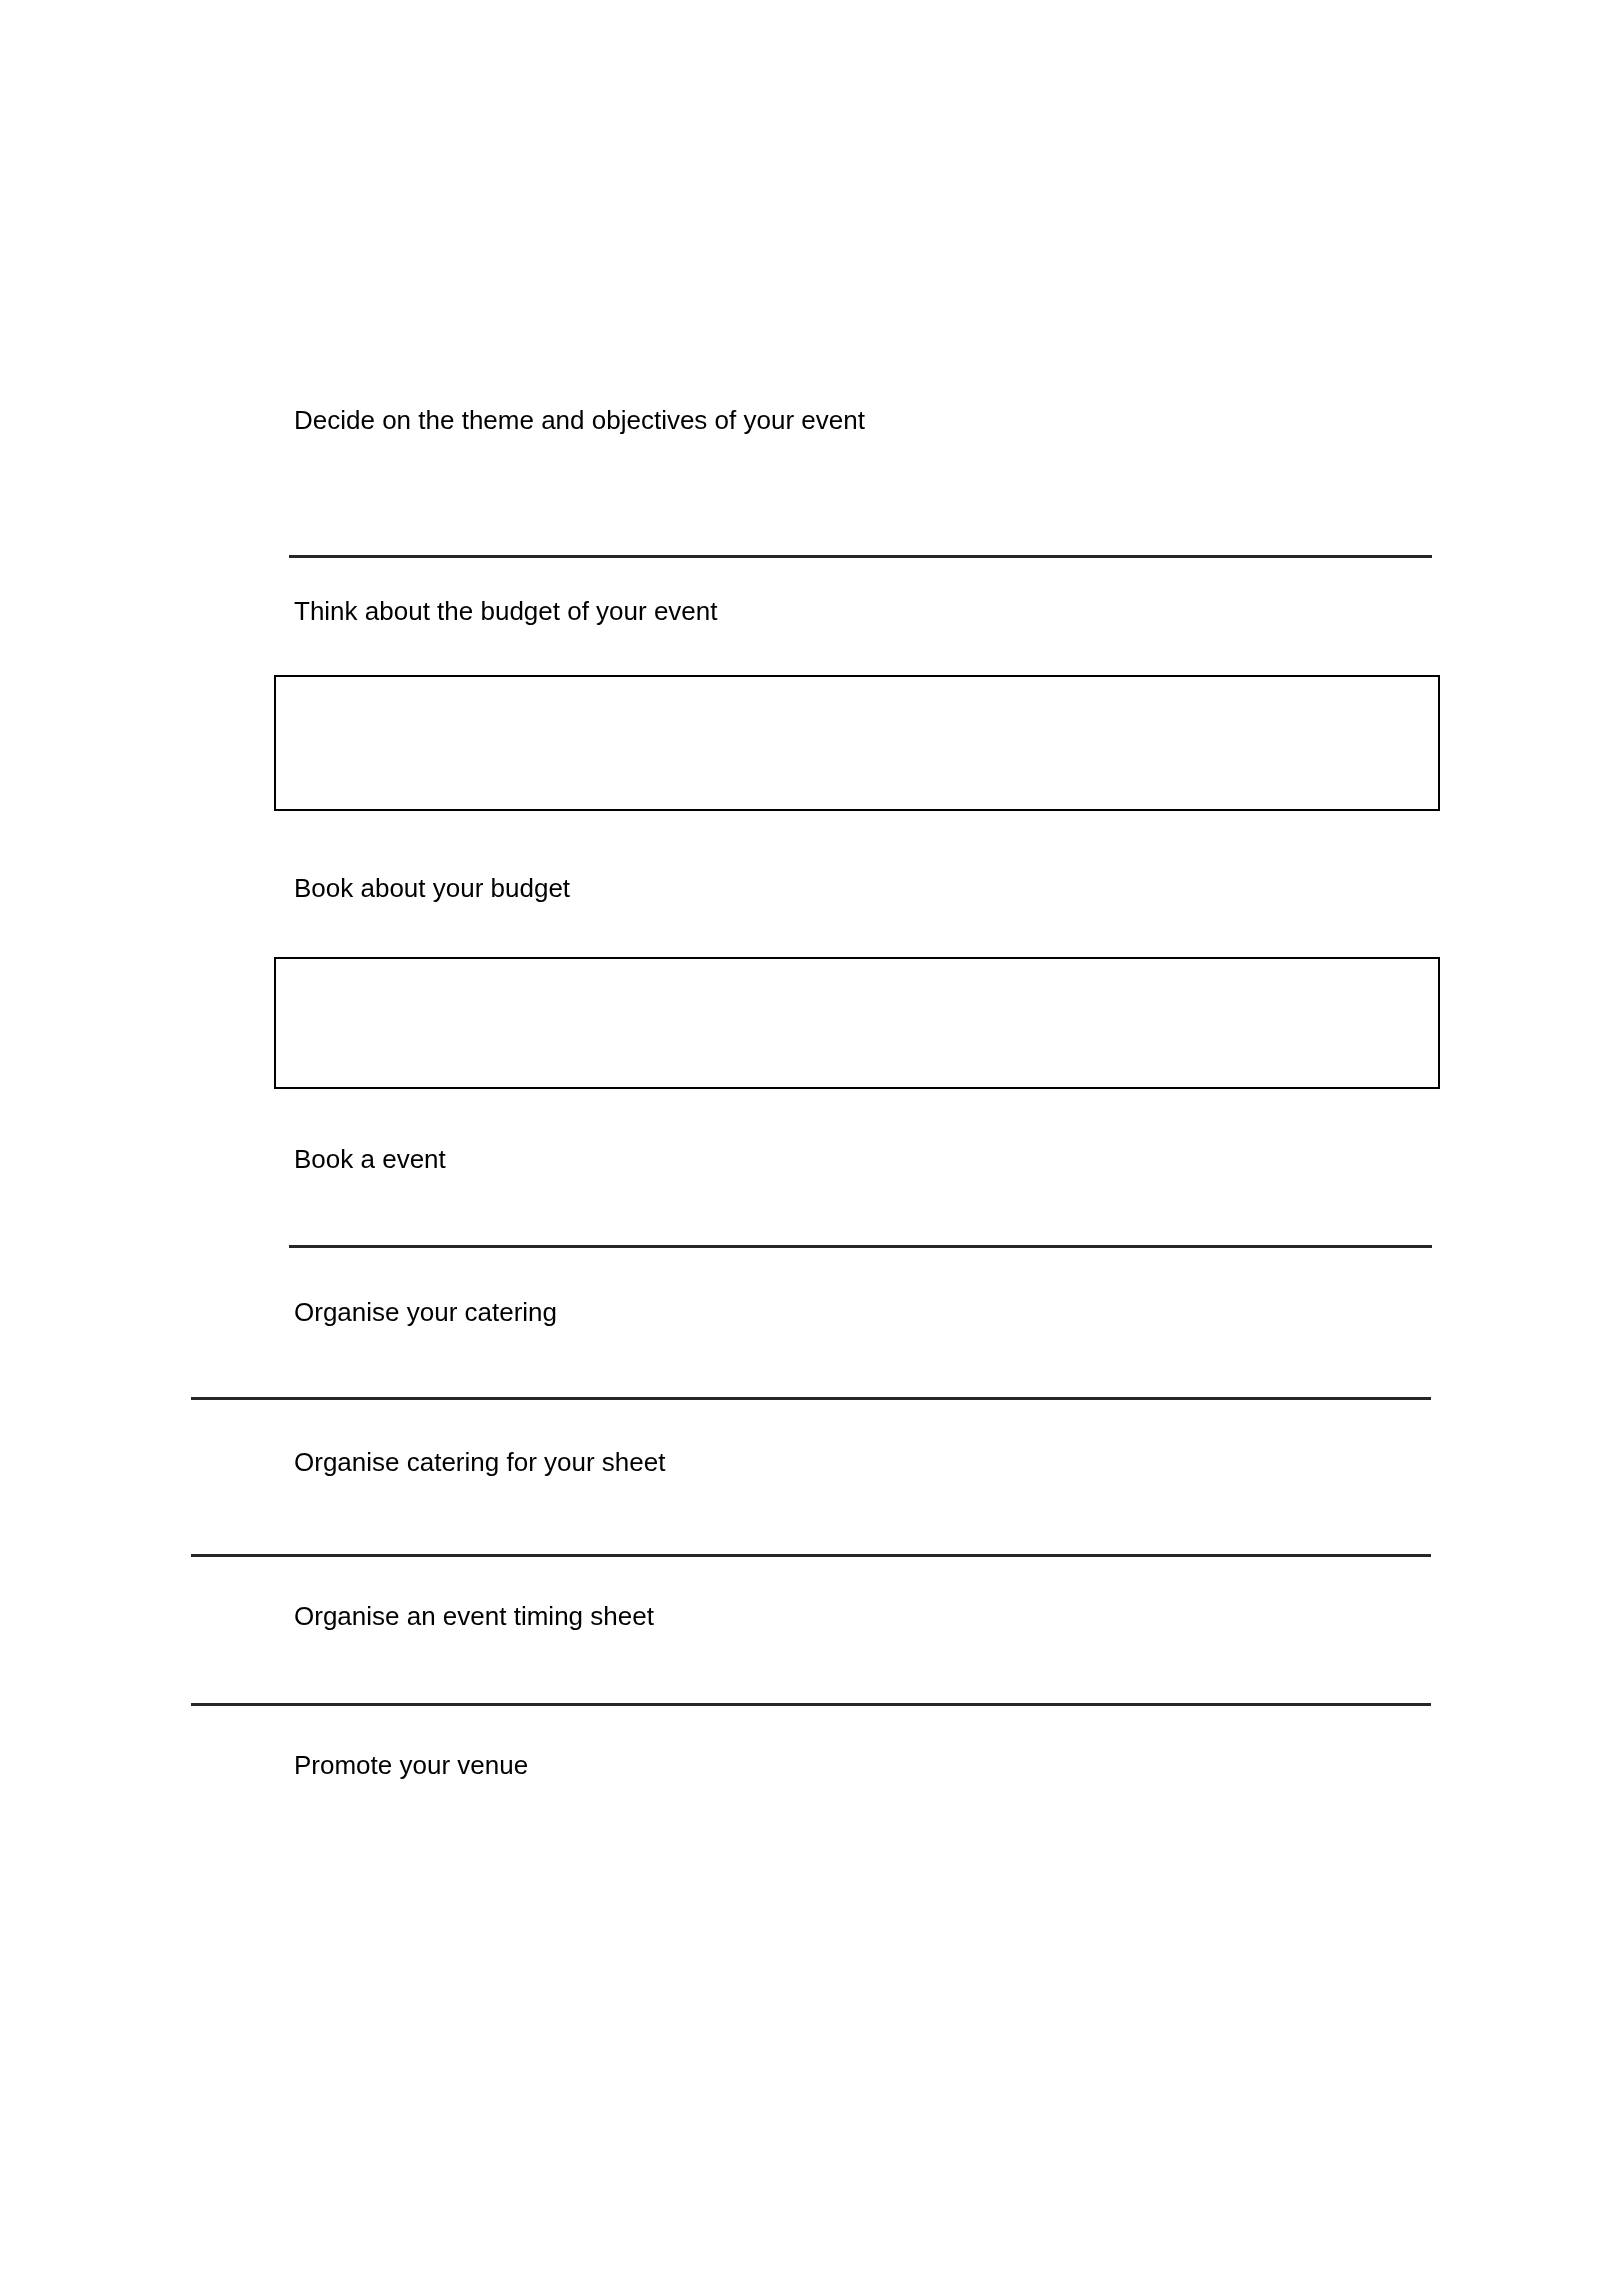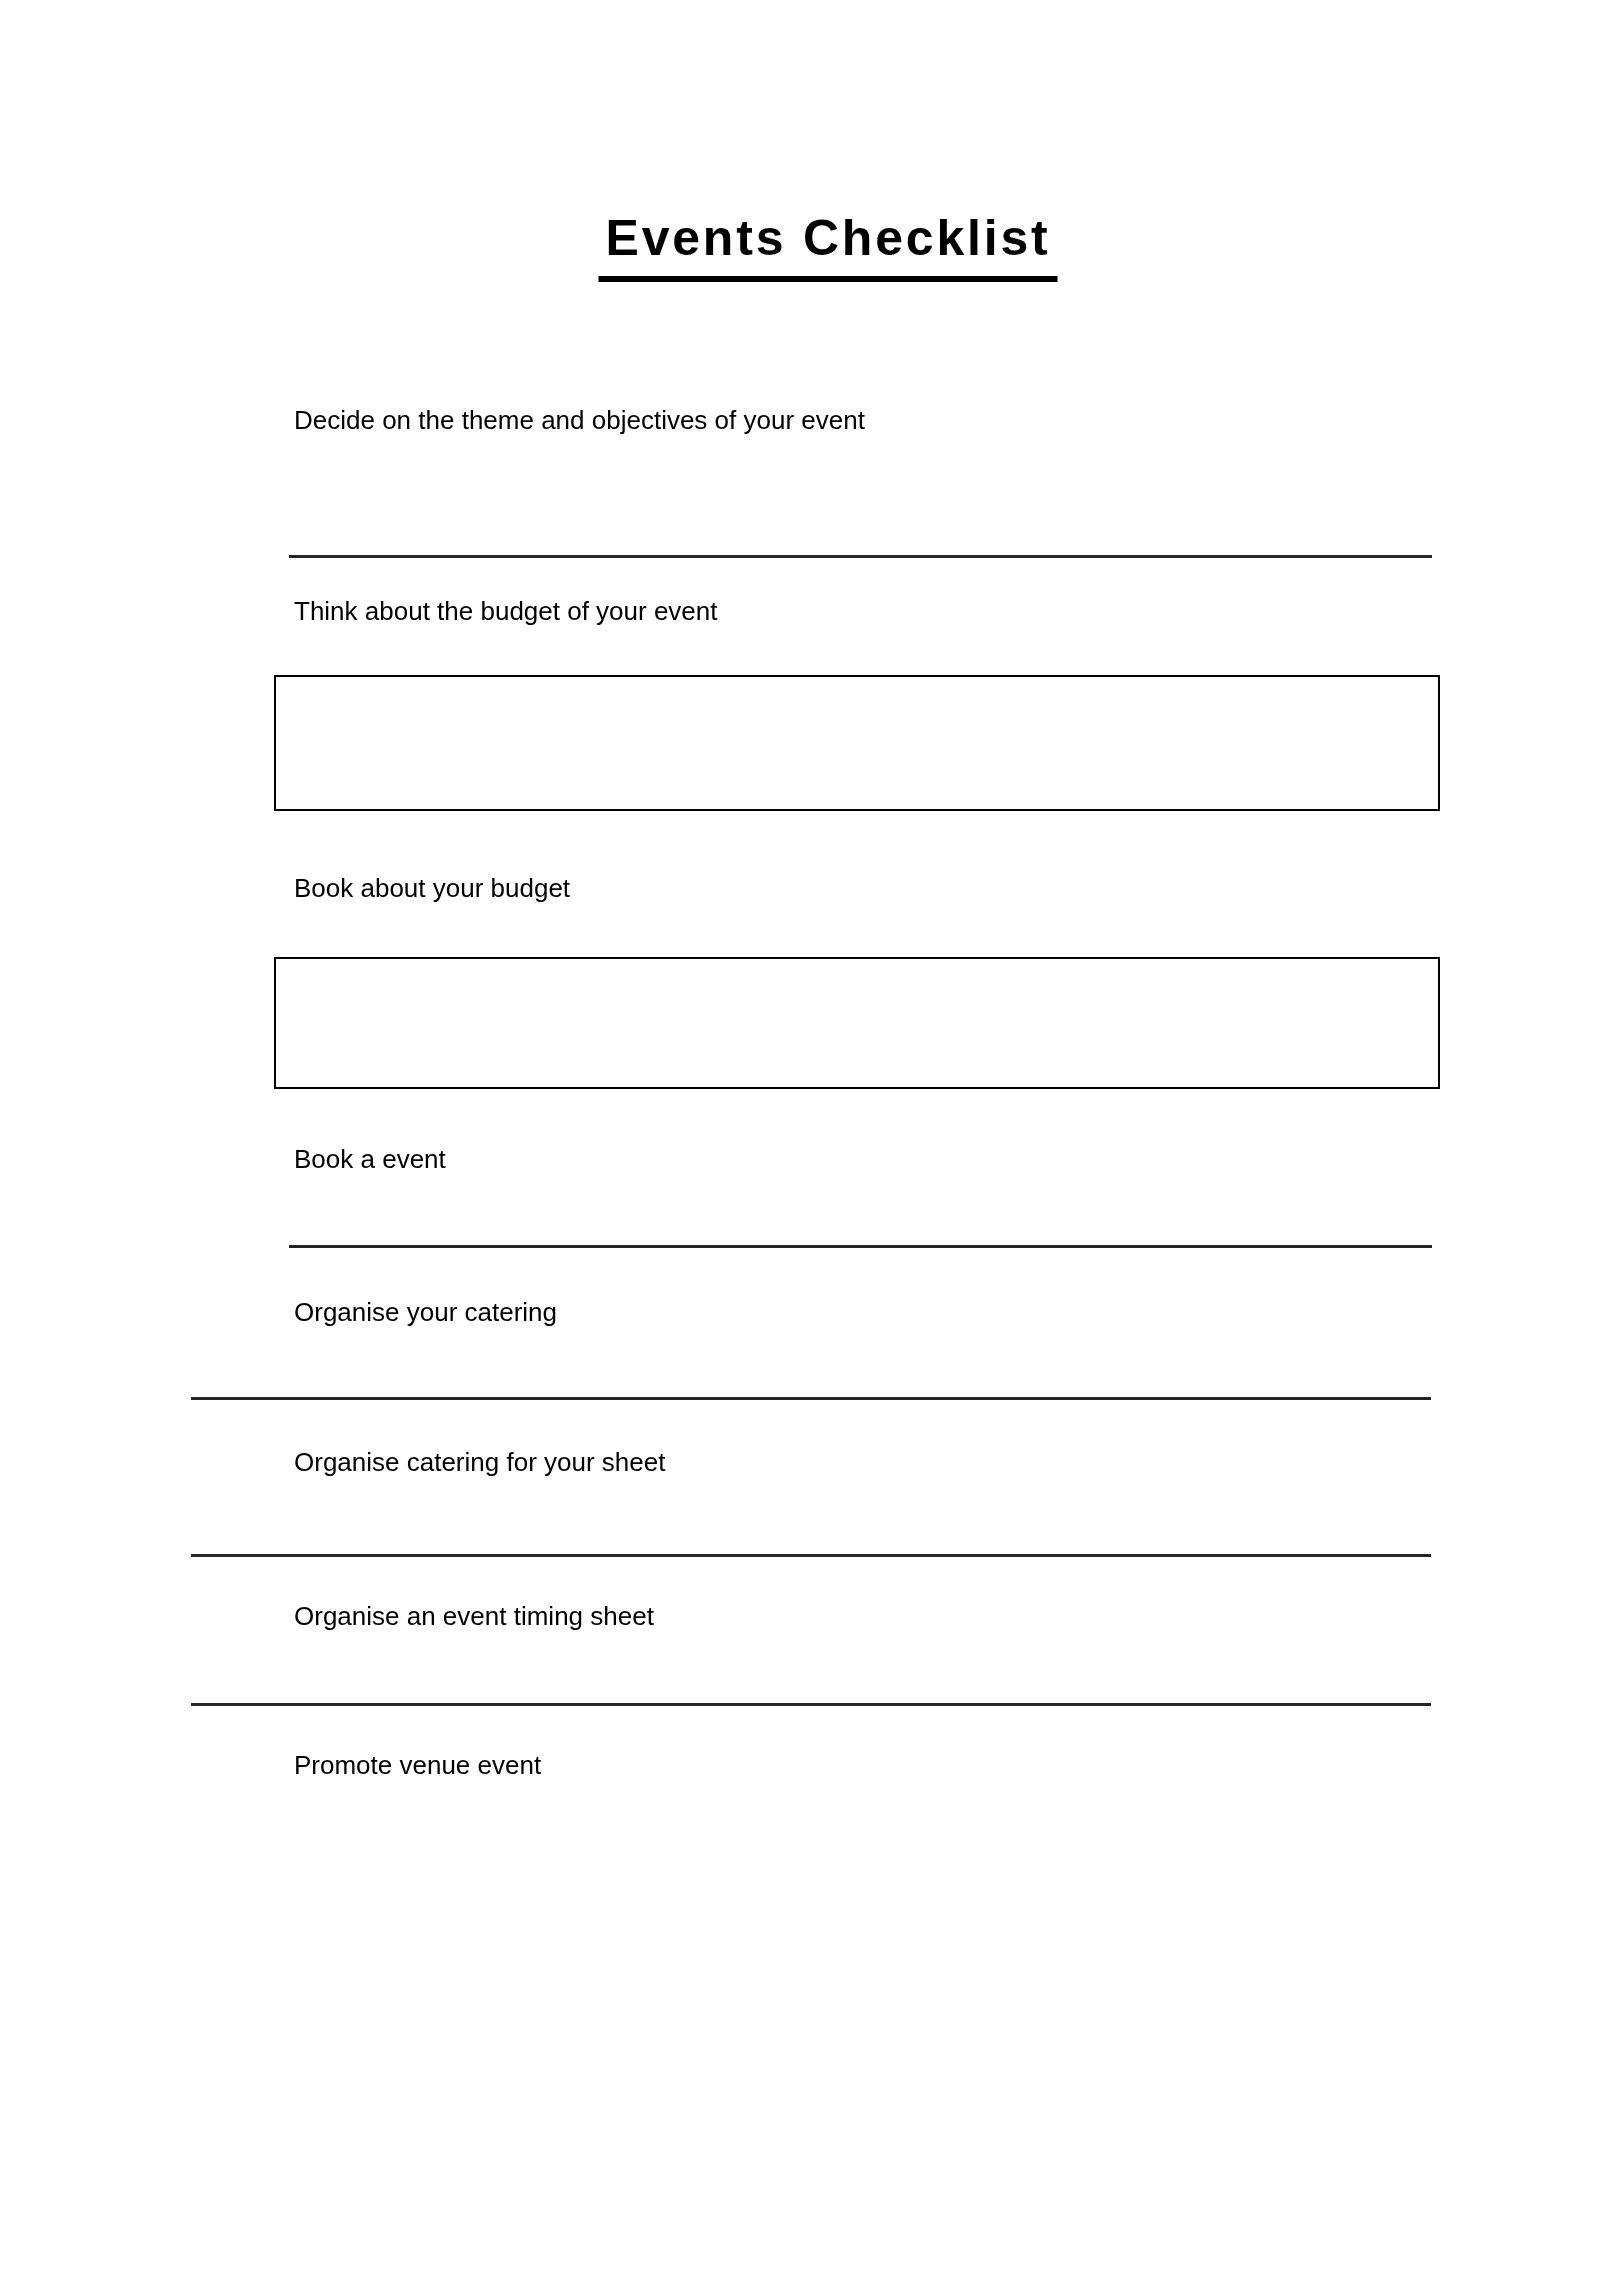--- a/index.html
+++ b/index.html
@@ -69,23 +69,20 @@
   .ruleE { top: 1703px; left: 191px; width: 1240px; }
   
   .box1 { top: 675px;  left: 274px; width: 1166px; height: 136px; }
   .box2 { top: 957px; left: 274px; width: 1166px; height: 132px; }
 </style>
 </head>
 <body>
 
 <div class="page">
 
-  <div class="title-wrap">
-    <span class="doc-title">Events Checklist</span>
-  </div>
 
   <div class="item-label l1">Decide on the theme and objectives of your event</div>
   <div class="rule ruleA"></div>
 
   <div class="item-label l2">Think about the budget of your event</div>
   <div class="answer-box box1"></div>
 
   <div class="item-label l3">Book about your budget</div>
   <div class="answer-box box2"></div>
 
@@ -94,16 +91,16 @@
 
   <div class="item-label l5">Organise your catering</div>
   <div class="rule ruleC"></div>
 
   <div class="item-label l6">Organise catering for your sheet</div>
   <div class="rule ruleD"></div>
 
   <div class="item-label l7">Organise an event timing sheet</div>
   <div class="rule ruleE"></div>
 
-  <div class="item-label l8">Promote venue event</div>
+  <div class="item-label l8">Promote your venue</div>
 
 </div>
 
 
 </body></html>

